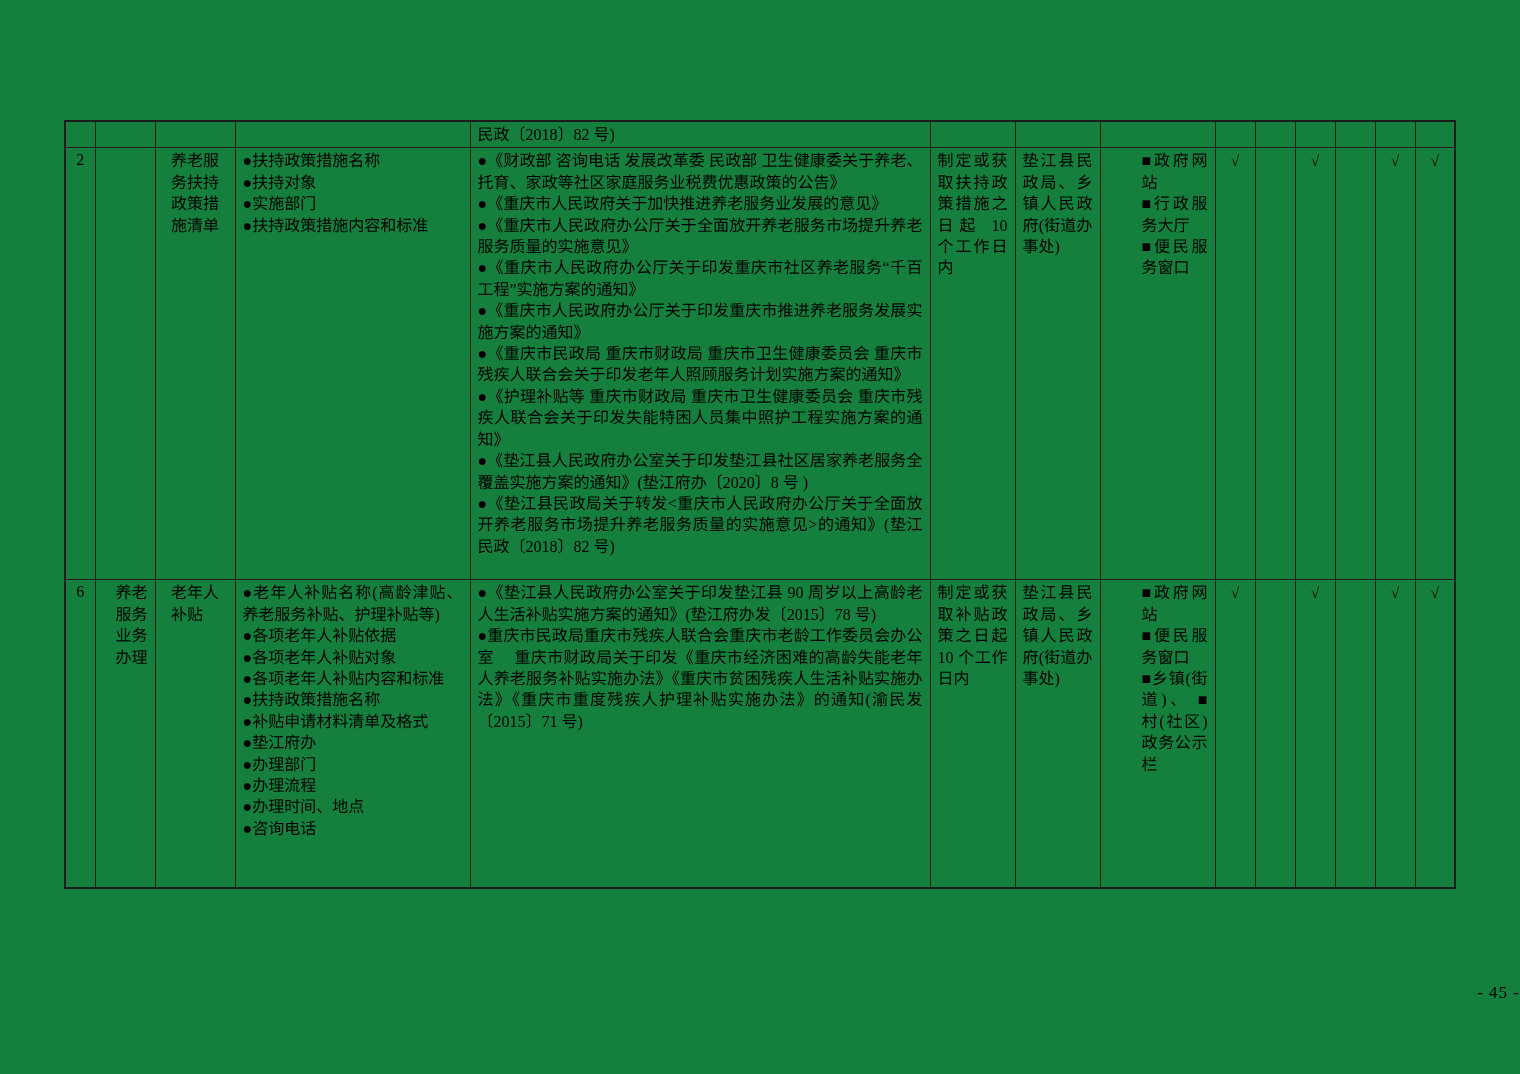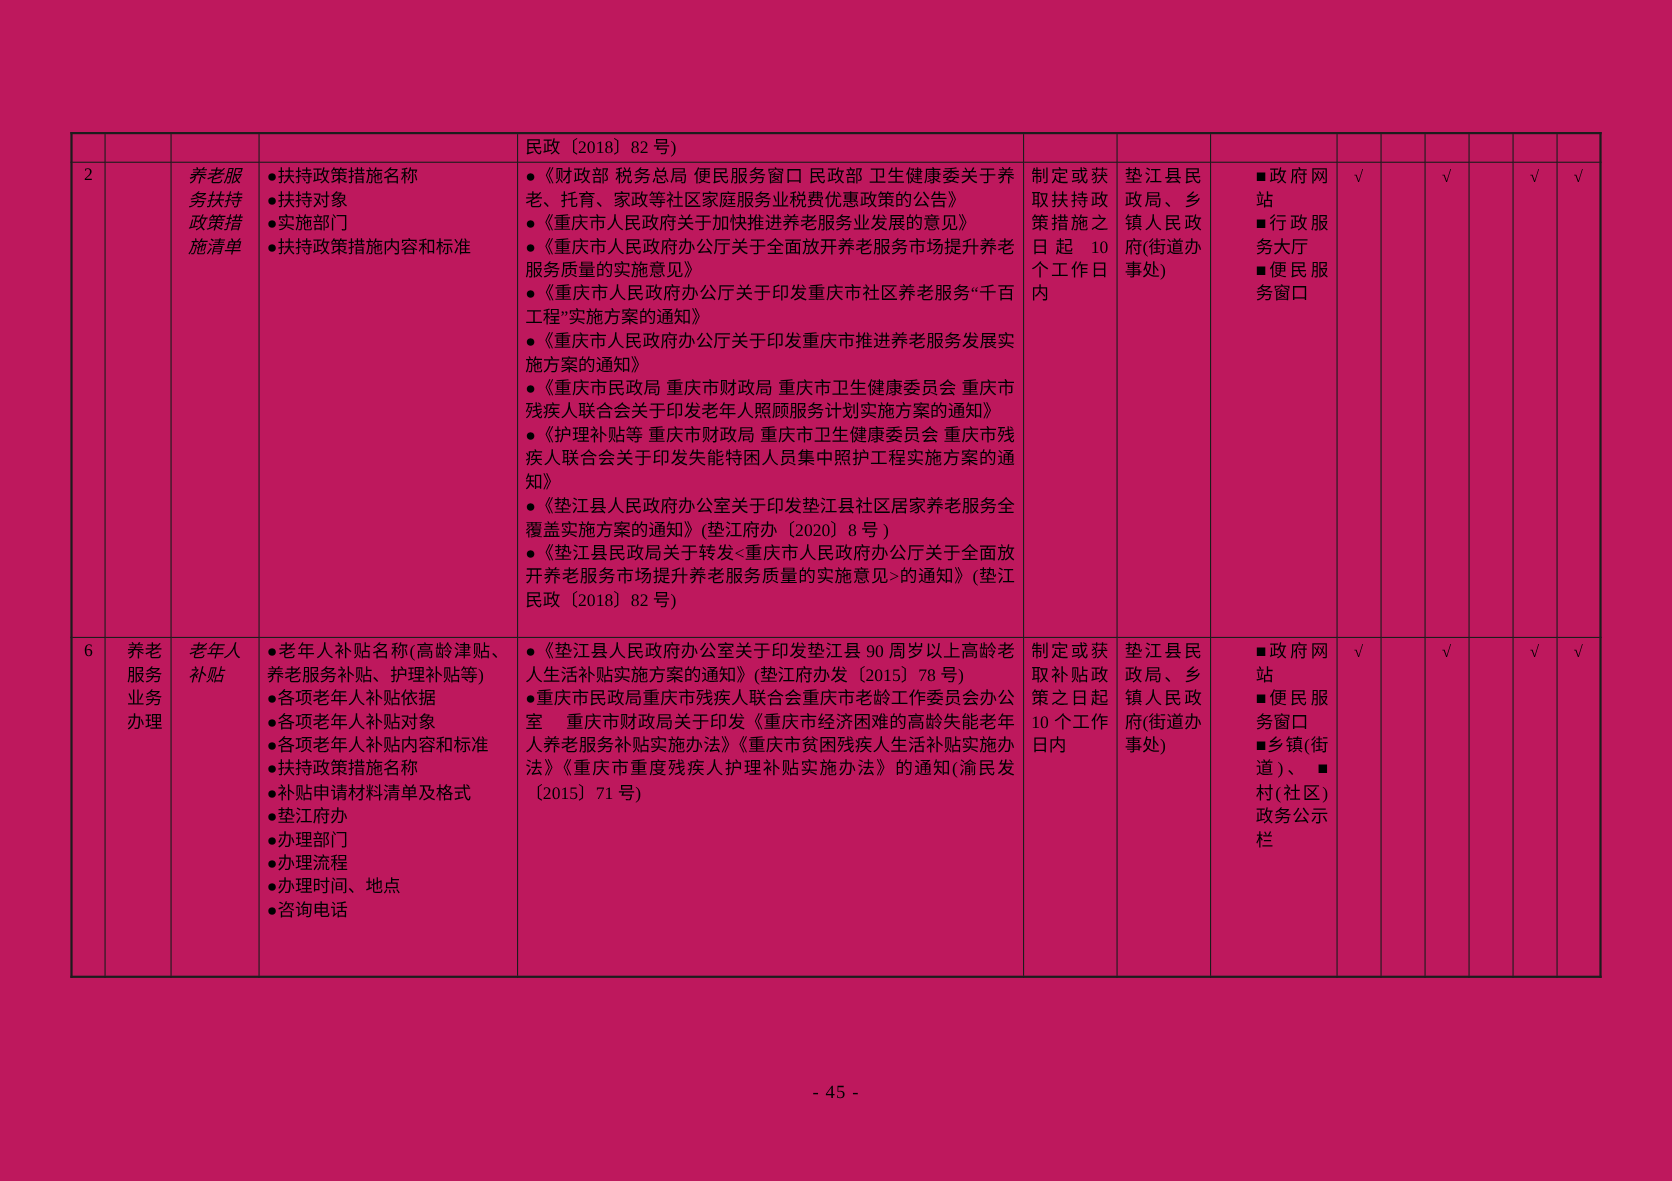--- a/index.html
+++ b/index.html
@@ -4,21 +4,21 @@
 <style>
   html, body {
     margin: 0; padding: 0;
     background: #ffffff;
     font-family: "Liberation Serif", "DejaVu Serif", serif;
     color: #000;
   }
   .page {
     position: relative;
     width: 1520px; height: 1074px;
-    background: #be185d;
+    background: #15803d;
     overflow: hidden;
   }
   table.doc-table {
     position: absolute;
     left: 64px; top: 120px;
     width: 1391px;
     border-collapse: collapse;
     table-layout: fixed;
     border: 2px solid #1c1c1c;
   }
@@ -32,32 +32,32 @@
     word-break: break-word;
   }
   tr.row-cont  { height: 25px;  }
   tr.row-main1 { height: 432px; }
   tr.row-main2 { height: 308px; }
 
   td.c-seq  { text-align: center; padding: 1px 2px; }
   td.c-cat  { padding: 2px 20px; }
   td.c-cat .narrow  { width: 34px; margin: 0 auto; }
   td.c-name { padding: 2px 4px; }
-  td.c-name .narrow { width: 48px; margin: 0 auto; font-style: italic; }
+  td.c-name .narrow { width: 48px; margin: 0 auto; }
   td.c-elem .li { text-align: justify; }
   td.c-pol  .li { text-align: justify; }
   td.c-chan .li { text-align: justify; margin-left: 34px; }
   td.c-time, td.c-org { text-align: justify; margin-top: 46px; }
   td.c-chk  { text-align: center; padding: 3px 0; font-size: 15px; }
 
   .page-number {
     position: absolute;
     left: 0; top: 983px;
     width: 100%;
-    text-align: center;
+    text-align: right;
     font-size: 17px;
     letter-spacing: 1px;
   }
 </style>
 </head>
 <body>
 
 <div class="page">
 
   <table class="doc-table">
@@ -104,21 +104,21 @@
       <td class="c-name">
         <div class="narrow">养老服务扶持政策措施清单</div>
       </td>
       <td class="c-elem">
             <div class="li">●扶持政策措施名称</div>
             <div class="li">●扶持对象</div>
             <div class="li">●实施部门</div>
             <div class="li">●扶持政策措施内容和标准</div>
           </td>
       <td class="c-pol">
-            <div class="li">●《财政部 税务总局 便民服务窗口 民政部 卫生健康委关于养老、托育、家政等社区家庭服务业税费优惠政策的公告》</div>
+            <div class="li">●《财政部 咨询电话 发展改革委 民政部 卫生健康委关于养老、托育、家政等社区家庭服务业税费优惠政策的公告》</div>
             <div class="li">●《重庆市人民政府关于加快推进养老服务业发展的意见》</div>
             <div class="li">●《重庆市人民政府办公厅关于全面放开养老服务市场提升养老服务质量的实施意见》</div>
             <div class="li">●《重庆市人民政府办公厅关于印发重庆市社区养老服务“千百工程”实施方案的通知》</div>
             <div class="li">●《重庆市人民政府办公厅关于印发重庆市推进养老服务发展实施方案的通知》</div>
             <div class="li">●《重庆市民政局 重庆市财政局 重庆市卫生健康委员会 重庆市残疾人联合会关于印发老年人照顾服务计划实施方案的通知》</div>
             <div class="li">●《护理补贴等 重庆市财政局 重庆市卫生健康委员会 重庆市残疾人联合会关于印发失能特困人员集中照护工程实施方案的通知》</div>
             <div class="li">●《垫江县人民政府办公室关于印发垫江县社区居家养老服务全覆盖实施方案的通知》(垫江府办〔2020〕8 号 )</div>
             <div class="li">●《垫江县民政局关于转发&lt;重庆市人民政府办公厅关于全面放开养老服务市场提升养老服务质量的实施意见&gt;的通知》(垫江民政〔2018〕82 号)</div>
           </td>
       <td class="c-time">制定或获取扶持政策措施之日起 10 个工作日内</td>

